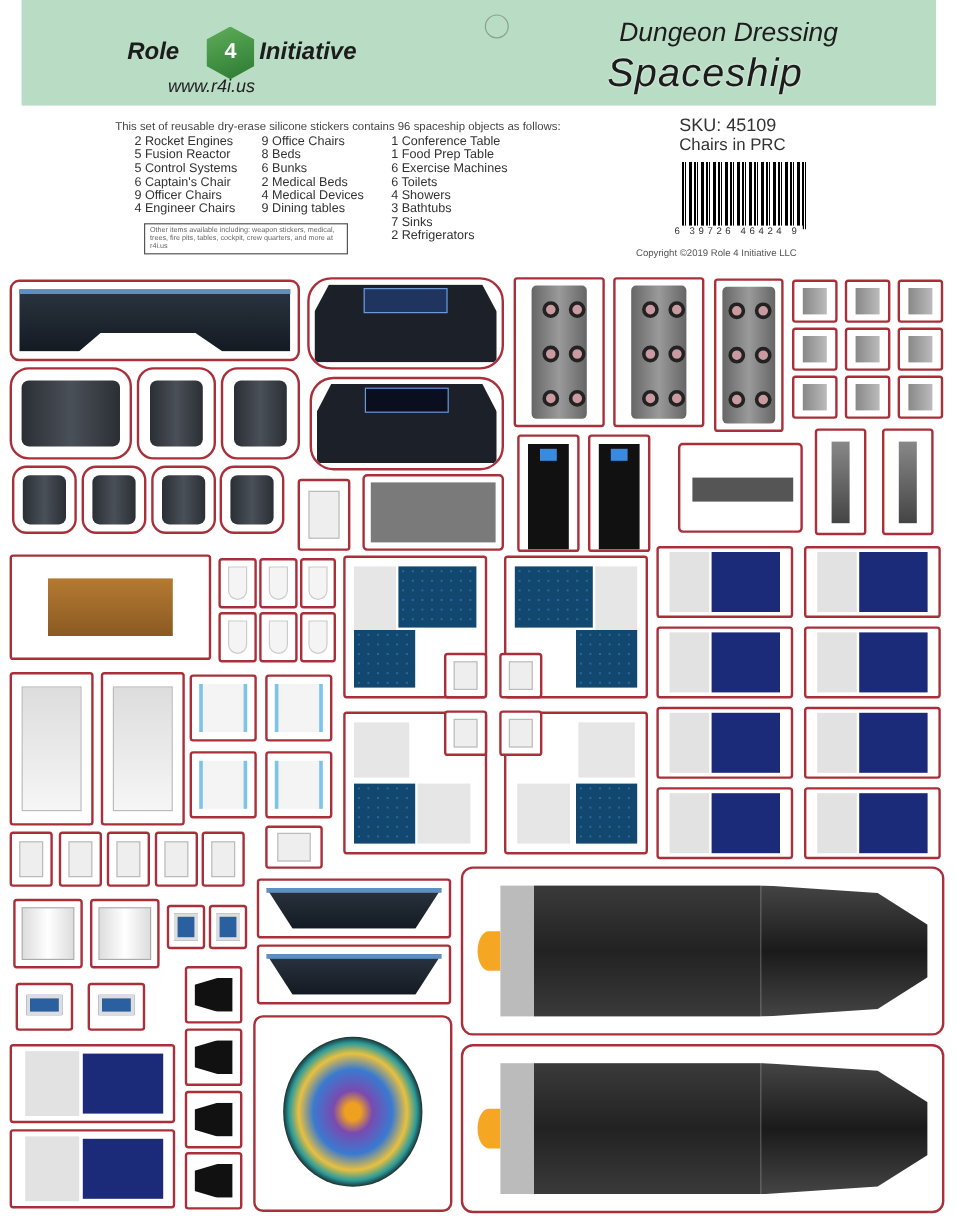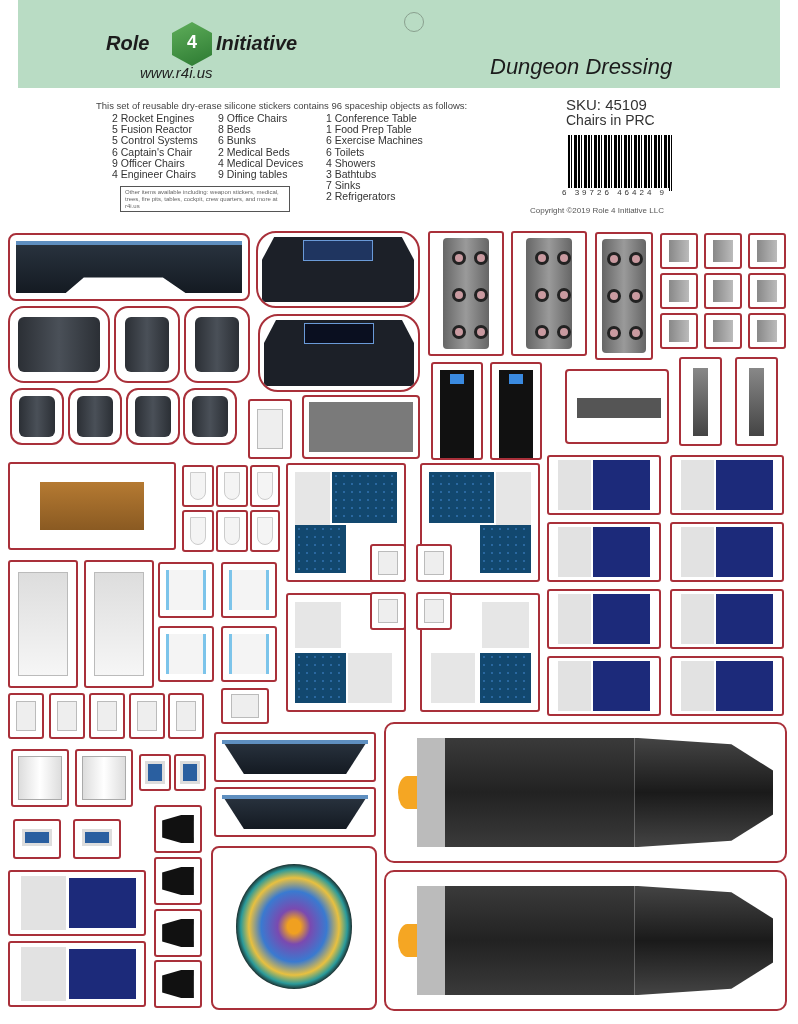--- a/index.html
+++ b/index.html
@@ -7,21 +7,21 @@
   body { position: relative; font-family: "Liberation Sans", sans-serif; color: #222; }
 
   .header { position: absolute; left: 18px; top: 0; width: 762px; height: 88px; background: #b9dcc4; }
   .brand { position: absolute; left: 70px; top: 10px; width: 230px; height: 70px; }
   .brand .role { position: absolute; left: 18px; top: 22px; font-weight: bold; font-style: italic; font-size: 20px; color: #1c1c1c; }
   .brand .init { position: absolute; left: 128px; top: 22px; font-weight: bold; font-style: italic; font-size: 20px; color: #1c1c1c; }
   .brand .d20 { position: absolute; left: 84px; top: 12px; width: 40px; height: 44px; background: linear-gradient(160deg,#5fae5a,#2c7a32); clip-path: polygon(50% 0,100% 25%,100% 75%,50% 100%,0 75%,0 25%); }
   .brand .d20 span { position:absolute; left:0; right:0; top:10px; text-align:center; color:#fff; font-weight:bold; font-size:18px; }
   .brand .url { position: absolute; left: 52px; top: 54px; font-style: italic; font-size: 15px; color: #222; }
   .hole { position: absolute; left: 386px; top: 12px; width: 20px; height: 20px; border: 1px solid #8aa08f; border-radius: 50%; }
-  .title1 { position: absolute; left: 472px; top: 14px; font-style: italic; font-size: 22px; color: #1c1c1c; margin-top: 40px; }
+  .title1 { position: absolute; left: 498px; top: 14px; font-style: italic; font-size: 22px; color: #1c1c1c; }
   .title2 { position: absolute; left: 488px; top: 42px; font-style: italic; font-size: 33px; color: #1c1c1c; letter-spacing: 1px; text-shadow: 0 0 2px #fff; }
 
   .intro { position: absolute; left: 96px; top: 100px; font-size: 9.5px; color: #444; }
   .list { position: absolute; top: 113px; font-size: 10.5px; line-height: 11.2px; color: #333; }
   .list div { white-space: nowrap; }
   .notebox { position: absolute; left: 120px; top: 186px; width: 170px; height: 26px; border: 1px solid #555; font-size: 6px; color: #666; padding: 2px 4px; line-height: 7px; overflow: hidden; }
 
   .sku { position: absolute; left: 566px; top: 96px; font-size: 15px; color: #333; }
   .printed { position: absolute; left: 566px; top: 112px; font-size: 14px; color: #333; }
   .barcode { position: absolute; left: 568px; top: 135px; width: 105px; height: 56px; background: repeating-linear-gradient(90deg,#000 0 2px,#fff 2px 3px,#000 3px 4px,#fff 4px 6px,#000 6px 9px,#fff 9px 10px); }
@@ -68,20 +68,21 @@
   <div class="brand">
     <span class="role">Role</span>
     <div class="d20">
         <span>4</span>
       </div>
     <span class="init">Initiative</span>
     <span class="url">www.r4i.us</span>
   </div>
   <div class="hole"></div>
   <div class="title1">Dungeon Dressing</div>
+  <div class="title2">Spaceship</div>
 </div>
 
 <div class="intro">This set of reusable dry-erase silicone stickers contains 96 spaceship objects as follows:</div>
 <div class="list" style="left:112px">
   <div>2 Rocket Engines</div>
   <div>5 Fusion Reactor</div>
   <div>5 Control Systems</div>
   <div>6 Captain's Chair</div>
   <div>9 Officer Chairs</div>
   <div>4 Engineer Chairs</div>

